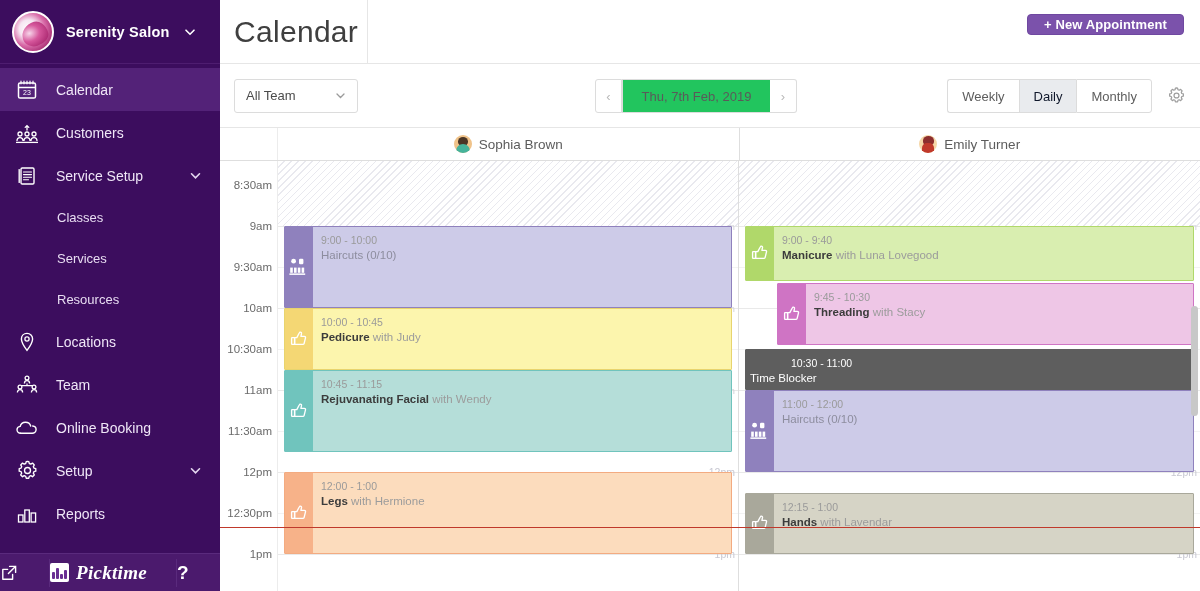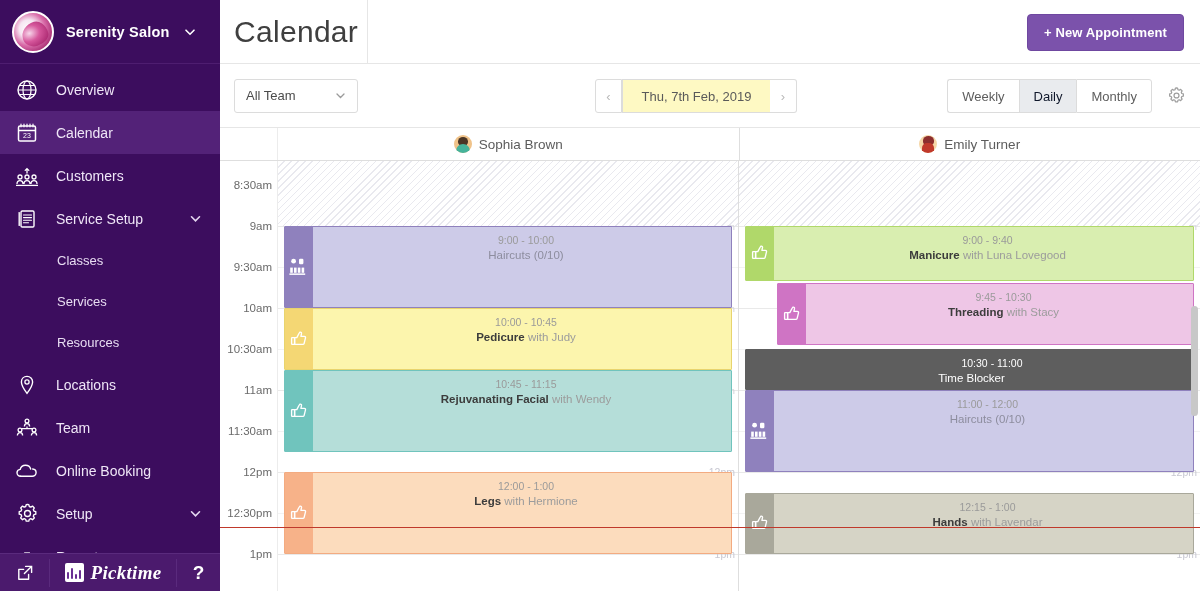--- a/index.html
+++ b/index.html
@@ -57,21 +57,21 @@
     padding-left: 57px; color: #e8ddf2; font-size: 13px; cursor: pointer;
   }
   .ico { width: 26px; height: 26px; flex:0 0 26px; display:flex; align-items:center; justify-content:center; }
   .ico svg { display:block; }
 
   .bottombar {
     position: absolute; left:0; bottom:0; width: 220px; height: 38px;
     background: #4b1a6d; display: flex; align-items: center;
     border-top: 1px solid #5a2a7d;
   }
-  .bb-cell { display:flex; align-items:center; justify-content:center; height:28px; }
+  .bb-cell { display:flex; align-items:center; height:28px; }
   .bb-left { width: 50px; border-right: 1px solid #5a2a7d; }
   .bb-mid { flex:1; gap:7px; }
   .bb-right { width: 44px; border-left: 1px solid #5a2a7d; color:#fff; font-size:19px; font-weight:bold;}
   .pick-word {
     color:#ffffff; font-size:19px; font-family:"Liberation Serif", serif;
     font-style: italic; font-weight: bold; letter-spacing:.3px;
   }
   .pick-mark {
     width:19px; height:19px; background:#fff; border-radius:2px;
     display:flex; align-items:flex-end; justify-content:center; gap:1.5px; padding-bottom:3px;
@@ -87,21 +87,21 @@
     position:relative; flex:0 0 64px; background:#fff;
   }
   .page-title {
     width: 148px; height: 64px; display:flex; align-items:center; padding-left:14px;
     font-size:30px; color:#3f3f3f; font-weight:300; border-right:1px solid #e6e6e6;
     letter-spacing:.3px;
   }
   .btn-new {
     position:absolute; right:16px; top:14px;
     background:#7b52ab; color:#fff; border:1px solid #6f48a0; border-radius:4px;
-    font-size:13px; font-weight:bold; padding:10px 16px; cursor:pointer;
+    font-size:13px; font-weight:bold; padding:2px 16px; cursor:pointer;
     letter-spacing:.1px;
   }
 
   .toolbar {
     height:64px; flex:0 0 64px; display:flex; align-items:center; position:relative;
     border-bottom:1px solid #e6e6e6; background:#fff; padding-left:14px;
   }
   .select {
     height:34px; min-width:124px; border:1px solid #dcdcdc; border-radius:3px;
     display:flex; align-items:center; justify-content:space-between; gap:12px;
@@ -114,21 +114,21 @@
   .datenav .arrow {
     width:27px; border:1px solid #dcdcdc; display:flex; align-items:center; justify-content:center;
     color:#b9b9b9; font-size:13px; cursor:pointer; background:#fff;
   }
   .datenav .arrow.l { border-radius:3px 0 0 3px; }
   .datenav .arrow.r { border-radius:0 3px 3px 0; border-left:none; }
   .datenav .dlabel {
     min-width:148px; border-top:1px solid #dcdcdc; border-bottom:1px solid #dcdcdc;
     border-left:1px solid #dcdcdc;
     display:flex; align-items:center; justify-content:center;
-    font-size:13px; color:#5a5a5a; background:#fef9c3; cursor:pointer;
+    font-size:13px; color:#5a5a5a; background:#22c55e; cursor:pointer;
   }
 
   .viewtoggle { position:absolute; right:48px; top:15px; display:flex; height:34px; }
   .viewtoggle .vt {
     padding:0 14px; border:1px solid #dcdcdc; display:flex; align-items:center;
     font-size:13px; color:#5d5d5d; background:#fff; cursor:pointer; border-right:none;
   }
   .viewtoggle .vt:first-child { border-radius:3px 0 0 3px; }
   .viewtoggle .vt:last-child { border-radius:0 3px 3px 0; border-right:1px solid #dcdcdc; }
   .viewtoggle .vt.active { background:#e9ebee; color:#0f172a; }
@@ -184,21 +184,21 @@
 
   .minilabel {
     position:absolute; right:3px; font-size:9.5px; color:#cfcfd6;
     transform:translateY(-50%); white-space:nowrap; z-index:1;
   }
   .minilabel.big { font-size:10.5px; color:#c8c8d2; }
 
   
   .ev {
     position:absolute; left:6px; right:6px; display:flex; overflow:hidden;
-    border-radius:1px; z-index:3;text-align:center;
+    border-radius:1px; z-index:3;
   }
   .ev-bar { width:28px; flex:0 0 28px; display:flex; align-items:center; justify-content:center; }
   .ev-body { flex:1; padding:6px 0 0 8px; overflow:hidden; }
   .ev-time { font-size:10.5px; color:#9a9a9a; line-height:14px; white-space:nowrap; }
   .ev-title { font-size:11.5px; line-height:16px; white-space:nowrap; overflow:hidden; }
   .ev-title b { color:#3c3c3c; font-weight:bold; }
   .ev-title span { color:#9c9c9c; }
   .ev-blocker .ev-body { padding-left:4px; }
   .ev-blocker .ev-time { color:#ffffff;margin-left:41px; }
   .ev-blocker .ev-title b { color:#ffffff; font-weight:normal; }
@@ -222,30 +222,20 @@
     <div class="brand">
       <div class="brand-logo"></div>
       <div class="brand-name">Serenity Salon</div>
       <svg class="brand-caret" width="12" height="12" viewBox="0 0 12 12">
           <path d="M2 4.2 L6 8.2 L10 4.2" fill="none" stroke="#ffffff" stroke-width="1.6" stroke-linecap="round"></path>
         </svg>
     </div>
 
     <nav class="nav">
 
-      <div class="nav-item">
-        <span class="ico">
-          <svg width="22" height="22" viewBox="0 0 22 22">
-              <circle cx="11" cy="11" r="9" fill="none" stroke="#fff" stroke-width="1.4"></circle>
-              <ellipse cx="11" cy="11" rx="4" ry="9" fill="none" stroke="#fff" stroke-width="1.2"></ellipse>
-              <path d="M2 11h18M3.5 6.5h15M3.5 15.5h15" stroke="#fff" stroke-width="1.1" fill="none"></path>
-            </svg>
-        </span>
-        <span class="lbl">Overview</span>
-      </div>
 
       <div class="nav-item active">
         <span class="ico">
           <svg width="22" height="22" viewBox="0 0 22 22">
               <rect x="2.5" y="4" width="17" height="15" rx="1.6" fill="none" stroke="#fff" stroke-width="1.5"></rect>
               <path d="M2.5 8.5h17" stroke="#fff" stroke-width="1.5"></path>
               <path d="M5 2.2v2.6M8 2.2v2.6M11 2.2v2.6M14 2.2v2.6M17 2.2v2.6" stroke="#fff" stroke-width="1.2" stroke-linecap="round"></path>
               <text x="11" y="16.4" font-size="7" fill="#fff" text-anchor="middle" font-family="Liberation Sans">23</text>
             </svg>
         </span>

